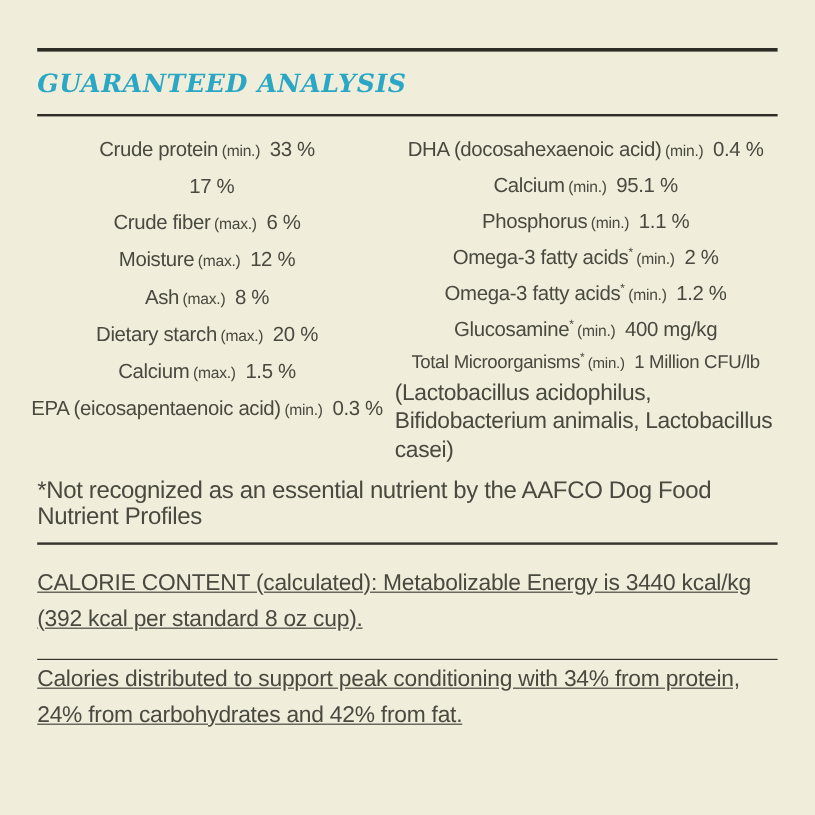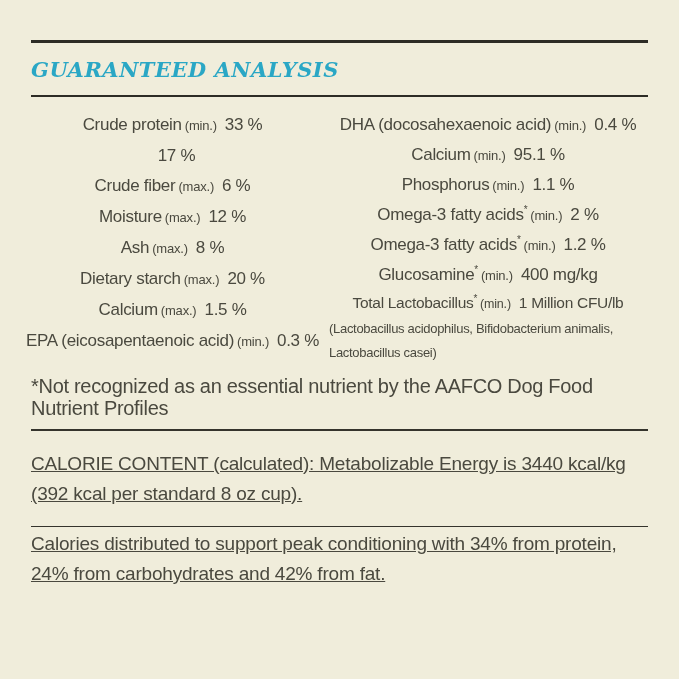--- a/index.html
+++ b/index.html
@@ -62,21 +62,21 @@
     font-size: 10px;
     line-height: 0;
     vertical-align: super;
   }
   .row.small {
     font-size: 15.5px;
     line-height: 26px;
   }
   .row.small .note { font-size: 12.5px; }
   .continuation {
-    font-size: 13px;
+    font-size: 19px;
     line-height: 24px;
     letter-spacing: -0.3px;
   }
 
   .footnote {
     margin: 10px 31px 0 31px;
     font-size: 20px;
     line-height: 22px;
     letter-spacing: -0.3px;
   }
@@ -159,21 +159,21 @@
       </div>
       <div class="row">
         <span class="lbl"><span>Omega-3 fatty acids</span><sup>*</sup><span class="note">(min.)</span></span>
         <span class="val">1.2 %</span>
       </div>
       <div class="row">
         <span class="lbl"><span>Glucosamine</span><sup>*</sup><span class="note">(min.)</span></span>
         <span class="val">400 mg/kg</span>
       </div>
       <div class="row small">
-        <span class="lbl"><span>Total Lactobacillus</span><sup>*</sup><span class="note">(min.)</span></span>
+        <span class="lbl"><span>Total Microorganisms</span><sup>*</sup><span class="note">(min.)</span></span>
         <span class="val">1 Million CFU/lb</span>
       </div>
       <div class="continuation">(Lactobacillus acidophilus, Bifidobacterium animalis, Lactobacillus casei)</div>
     </div>
 
   </div>
 
   <div class="footnote">*Not recognized as an essential nutrient by the AAFCO Dog Food Nutrient Profiles</div>
 
   <div class="rule thin rule-after-footnote"></div>

